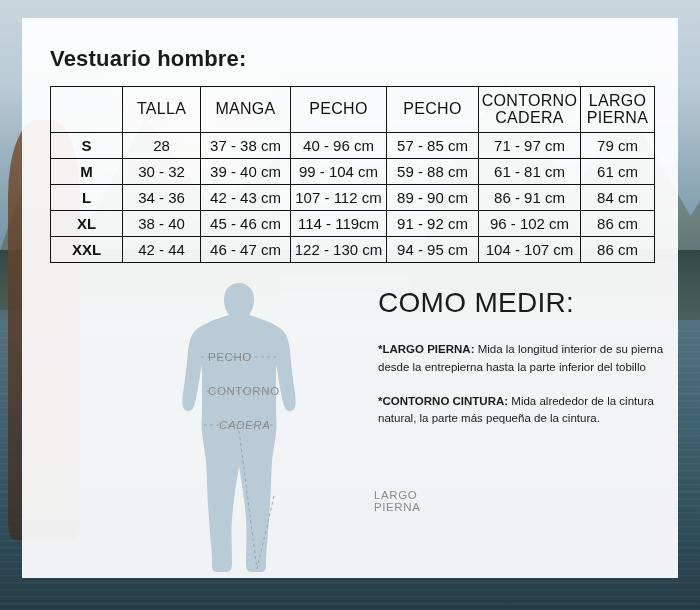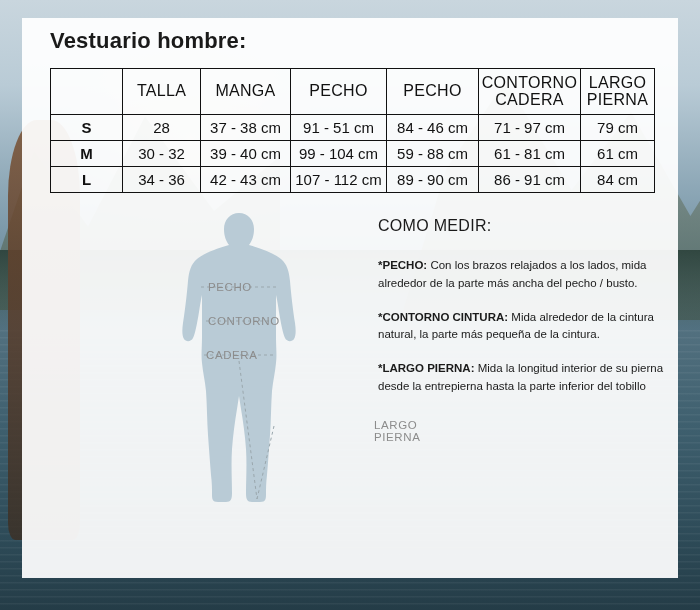--- a/index.html
+++ b/index.html
@@ -76,21 +76,21 @@
     left: 60px; top: 40px; width: 260px; height: 200px;
     background: radial-gradient(ellipse at center, rgba(255,228,180,.45), rgba(255,228,180,0) 70%);
   }
 
   
   .card {
     position: absolute;
     left: 22px; top: 18px;
     width: 656px; height: 560px;
     background: rgba(255,255,255,.93);
-    padding: 4px 26px 0 26px;
+    padding: 22px 26px 0 26px;
   }
 
   .title {
     font-size: 22px;
     font-weight: bold;
     color: #1a1a1a;
     margin: 6px 0 14px 2px;
     letter-spacing: .2px;
   }
 
@@ -145,31 +145,31 @@
   .figure svg { display: block; }
 
   .fig-label {
     position: absolute;
     font-size: 11.5px;
     color: #8c8c8c;
     letter-spacing: .6px;
   }
   .lbl-pecho  { left: 64px;  top: 70px; }
   .lbl-cintura{ left: 64px;  top: 104px; }
-  .lbl-cadera { left: 62px;  top: 138px; }
+  .lbl-cadera { left: 75px;  top: 138px; font-style: italic; }
   .lbl-largo  { left: 230px; top: 208px; font-size: 11.5px; }
 
   
   .howto {
     position: absolute;
     left: 330px; top: 6px;
     width: 290px;
   }
   .howto h2 {
-    font-size: 16px;
+    font-size: 28px;
     font-weight: normal;
     color: #1a1a1a;
     margin: 0 0 22px 0;
     letter-spacing: .3px;
   }
   .howto p {
     font-size: 11.5px;
     line-height: 1.55;
     color: #1a1a1a;
     margin: 0 0 16px 0;
@@ -213,42 +213,60 @@
           <th>PECHO</th>
           <th>CONTORNO CADERA</th>
           <th>LARGO PIERNA</th>
         </tr>
       </thead>
       <tbody>
         <tr>
           <td class="sizecol">S</td>
           <td>28</td>
           <td>37 - 38 cm</td>
-          <td>91 - 51 cm</td>
-          <td>84 - 46 cm</td>
+          <td>40 - 96 cm</td>
+          <td>57 - 85 cm</td>
           <td>71 - 97 cm</td>
           <td>79 cm</td>
         </tr>
         <tr>
           <td class="sizecol">M</td>
           <td>30 - 32</td>
           <td>39 - 40 cm</td>
           <td>99 - 104 cm</td>
           <td>59 - 88 cm</td>
           <td>61 - 81 cm</td>
           <td>61 cm</td>
         </tr>
         <tr>
           <td class="sizecol">L</td>
           <td>34 - 36</td>
           <td>42 - 43 cm</td>
           <td>107 - 112 cm</td>
           <td>89 - 90 cm</td>
           <td>86 - 91 cm</td>
           <td>84 cm</td>
+        </tr>
+        <tr>
+          <td class="sizecol">XL</td>
+          <td>38 - 40</td>
+          <td>45 - 46 cm</td>
+          <td>114 - 119cm</td>
+          <td>91 - 92 cm</td>
+          <td>96 - 102 cm</td>
+          <td>86 cm</td>
+        </tr>
+        <tr>
+          <td class="sizecol">XXL</td>
+          <td>42 - 44</td>
+          <td>46 - 47 cm</td>
+          <td>122 - 130 cm</td>
+          <td>94 - 95 cm</td>
+          <td>104 - 107 cm</td>
+          <td>86 cm</td>
         </tr>
       </tbody>
     </table>
 
     <div class="lower">
 
       <div class="figure">
         <svg width="190" height="312" viewBox="0 0 190 312" xmlns="http://www.w3.org/2000/svg" aria-hidden="true">
 
           <path fill="#b9cbd6" d="
@@ -305,28 +323,25 @@
         </svg>
         <div class="fig-label lbl-pecho">PECHO</div>
         <div class="fig-label lbl-cintura">CONTORNO</div>
         <div class="fig-label lbl-cadera">CADERA</div>
         <div class="fig-label lbl-largo">LARGO PIERNA</div>
       </div>
 
       <div class="howto">
         <h2>COMO MEDIR:</h2>
 
+
         <p>
-          <b>*PECHO:</b><span> Con los brazos relajados a los lados, mida alrededor de la parte más ancha del pecho / busto.</span>
+          <b>*LARGO PIERNA:</b><span> Mida la longitud interior de su pierna desde la entrepierna hasta la parte inferior del tobillo</span>
         </p>
 
         <p>
           <b>*CONTORNO CINTURA:</b><span> Mida alrededor de la cintura natural, la parte más pequeña de la cintura.</span>
         </p>
-
-        <p>
-          <b>*LARGO PIERNA:</b><span> Mida la longitud interior de su pierna desde la entrepierna hasta la parte inferior del tobillo</span>
-        </p>
       </div>
 
     </div>
   </div>
 </div>
 
 </body></html>

